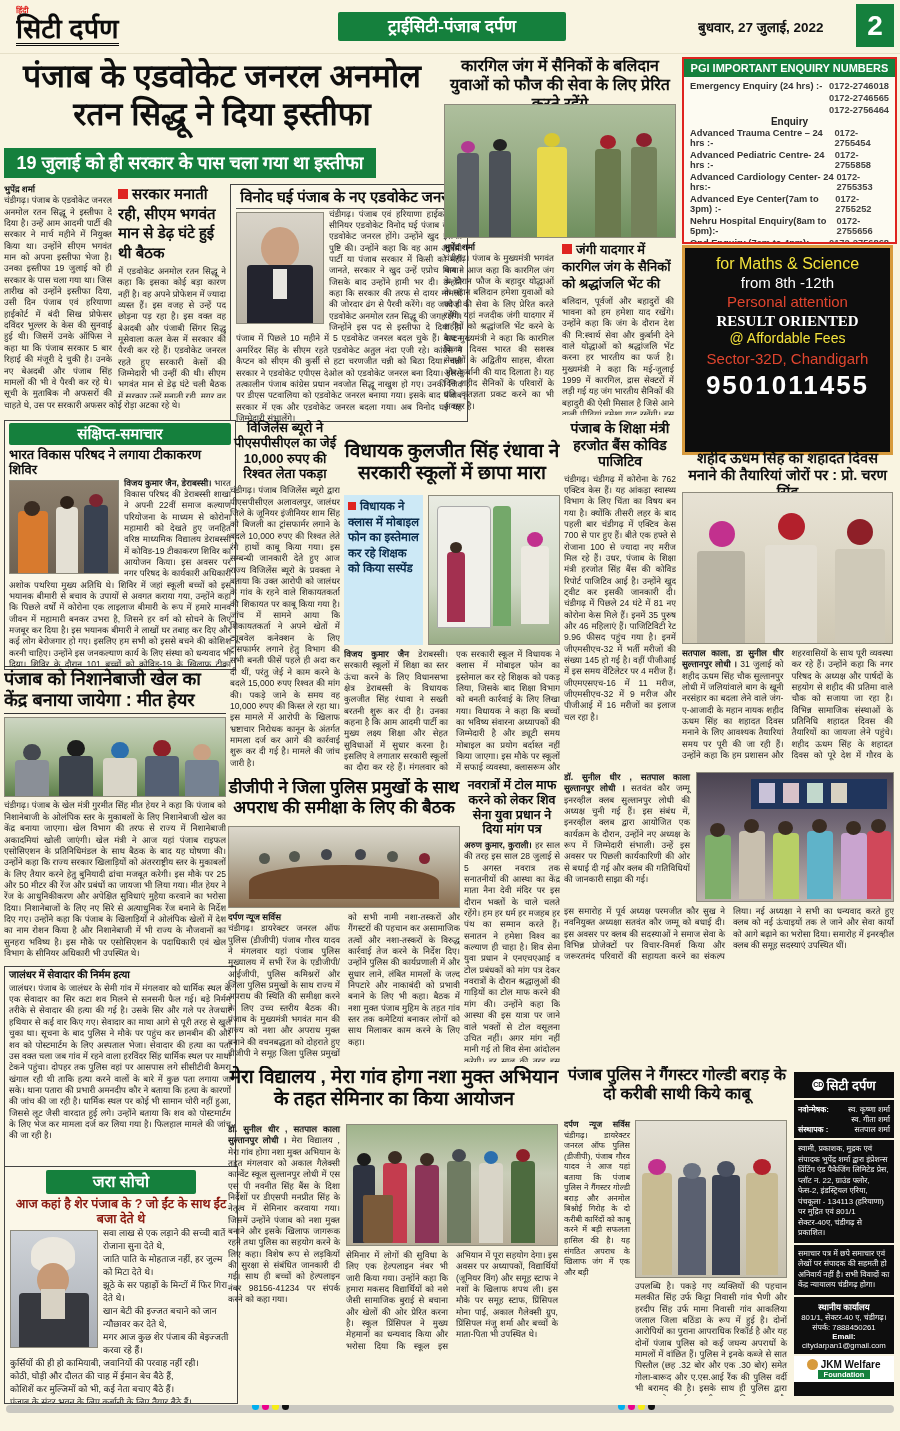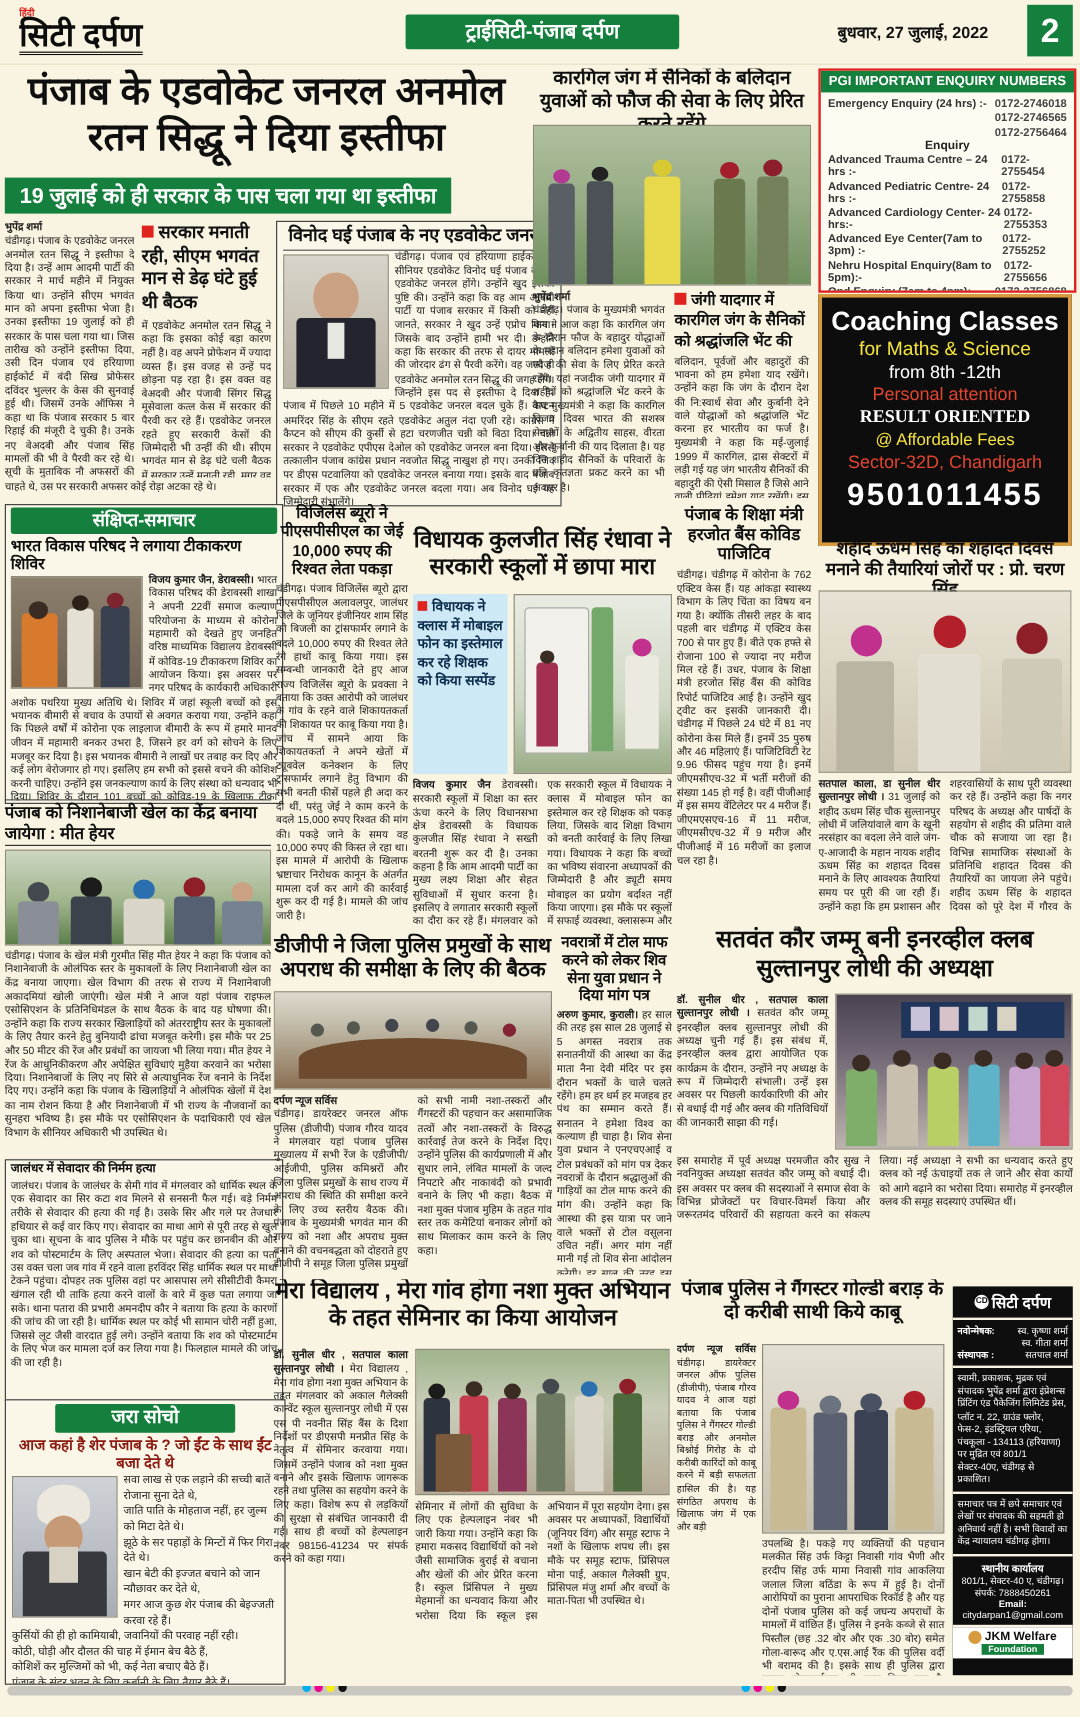--- a/index.html
+++ b/index.html
@@ -136,21 +136,20 @@
         </div>
       <div class="pgi-row">
           <span>Opd Enquiry (7am to 4pm):-</span>
           <span class="v">0172-2756868</span>
         </div>
 
     </div>
   </div>
 
   <div class="abs coach" style="left:682px;top:245px;width:205px;height:198px;padding-top:6px;">
-    <div style="color:#fff;font-size:22px;font-weight:bold;">Coaching Classes</div>
     <div style="color:#f4e33d;font-size:16px;">for Maths &amp; Science</div>
     <div style="color:#fff;font-size:15px;">from 8th -12th</div>
     <div style="color:#e0452f;font-size:15px;">Personal attention</div>
     <div style="color:#fff;font-size:15px;font-weight:bold;font-family:'Liberation Serif',serif;">RESULT ORIENTED</div>
     <div style="color:#f4e33d;font-size:14px;">@ Affordable Fees</div>
     <div style="color:#e0452f;font-size:15px;margin-top:2px;">Sector-32D, Chandigarh</div>
     <div style="color:#fff;font-size:26px;font-weight:bold;letter-spacing:2px;">9501011455</div>
   </div>
 
   <div class="abs" style="left:682px;top:450px;width:211px;height:322px;">
@@ -181,21 +180,21 @@
       <i class="fig" style="left:74px;top:24px;width:24px;height:68px;background:#394150;"></i>
         <i class="hd" style="left:79px;top:13px;width:14px;height:13px;background:#7d2430;"></i>
     </div>
     <div class="body8">
       <span class="byline">विजय कुमार जैन, डेराबस्सी।</span>
       <span>भारत विकास परिषद की डेराबस्सी शाखा ने अपनी 22वीं समाज कल्याण परियोजना के माध्यम से कोरोना महामारी को देखते हुए जनहित वरिष्ठ माध्यमिक विद्यालय डेराबस्सी में कोविड-19 टीकाकरण शिविर का आयोजन किया। इस अवसर पर नगर परिषद के कार्यकारी अधिकारी अशोक पथरिया मुख्य अतिथि थे। शिविर में जहां स्कूली बच्चों को इस भयानक बीमारी से बचाव के उपायों से अवगत कराया गया, उन्होंने कहा कि पिछले वर्षों में कोरोना एक लाइलाज बीमारी के रूप में हमारे मानव जीवन में महामारी बनकर उभरा है, जिसने हर वर्ग को सोचने के लिए मजबूर कर दिया है। इस भयानक बीमारी ने लाखों घर तबाह कर दिए और कई लोग बेरोजगार हो गए। इसलिए हम सभी को इससे बचने की कोशिश करनी चाहिए। उन्होंने इस जनकल्याण कार्य के लिए संस्था को धन्यवाद भी दिया। शिविर के दौरान 101 बच्चों को कोविड-19 के खिलाफ टीका लगाया गया। संगठन के अध्यक्ष परमजीत ने कहा कि कोरोना महामारी से बचाव के लिए हमें सरकार द्वारा जारी दिशा-निर्देशों का पालन करना चाहिए, इसका सामना न करें। उपेश बंसल सचिव, सुरिंदर अरोड़ा वित्त सचिव, सुशील व्यास, जसप्रीत सिंह बेदी, बरखा राम, अश्विनी जैन, राकेश कुमार परियोजना अध्यक्ष, सुश्री अनीता धमन आदि सदस्य इस अवसर पर उपस्थित थे। इस मौके पर स्कूल के प्राचार्य पवन कुमार ने आने वाले सभी अतिथियों का धन्यवाद किया।</span>
     </div>
   </div>
 
   <div class="abs" style="left:4px;top:666px;width:222px;height:298px;">
-    <div class="hl" style="font-size:14px;border-top:1.5px solid #333;border-bottom:1.5px solid #333;padding:2px 0;">पंजाब को निशानेबाजी खेल का केंद्र बनाया जायेगा : मीत हेयर</div>
+    <div class="hl" style="font-size:18px;border-top:1.5px solid #333;border-bottom:1.5px solid #333;padding:2px 0;">पंजाब को निशानेबाजी खेल का केंद्र बनाया जायेगा : मीत हेयर</div>
     <div class="ph" style="width:220px;height:78px;margin-top:3px;background:linear-gradient(#cdd6c2 0%,#9fb48b 55%,#5d7f4a 100%);">
       <i class="hd" style="left:18px;top:26px;width:18px;height:17px;background:#44484f;"></i>
         <i class="fig" style="left:10px;top:42px;width:34px;height:36px;background:#8a8f97;"></i>
       <i class="hd" style="left:62px;top:22px;width:18px;height:17px;background:#1c1c1c;"></i>
         <i class="fig" style="left:54px;top:38px;width:34px;height:40px;background:#3c424c;"></i>
       <i class="hd" style="left:106px;top:24px;width:18px;height:17px;background:#2b6fae;"></i>
         <i class="fig" style="left:98px;top:40px;width:34px;height:38px;background:#d9d5c8;"></i>
       <i class="hd" style="left:148px;top:22px;width:18px;height:17px;background:#8e1f28;"></i>
         <i class="fig" style="left:140px;top:38px;width:34px;height:40px;background:#556073;"></i>
       <i class="hd" style="left:188px;top:26px;width:18px;height:17px;background:#caa183;"></i>
@@ -282,21 +281,20 @@
 
   <div class="abs" style="left:464px;top:778px;width:96px;height:284px;">
     <div class="hl ctr" style="font-size:12.5px;">नवरात्रों में टोल माफ करने को लेकर शिव सेना युवा प्रधान ने दिया मांग पत्र</div>
     <div class="body8" style="margin-top:3px;">
       <span class="byline">अरुण कुमार, कुराली।</span>
       <span>हर साल की तरह इस साल 28 जुलाई से 5 अगस्त नवरात्र तक सनातनीयों की आस्था का केंद्र माता नैना देवी मंदिर पर इस दौरान भक्तों के चाले चलते रहेंगे। हम हर धर्म हर मजहब हर पंथ का सम्मान करते हैं। सनातन ने हमेशा विश्व का कल्याण ही चाहा है। शिव सेना युवा प्रधान ने एनएचएआई व टोल प्रबंधकों को मांग पत्र देकर नवरात्रों के दौरान श्रद्धालुओं की गाड़ियों का टोल माफ करने की मांग की। उन्होंने कहा कि आस्था की इस यात्रा पर जाने वाले भक्तों से टोल वसूलना उचित नहीं। अगर मांग नहीं मानी गई तो शिव सेना आंदोलन करेगी। हर साल की तरह इस बार भी संगठन की ओर से लंगर और जल की सेवा की जाएगी। इस मौके पर कई कार्यकर्ता मौजूद रहे।</span>
     </div>
   </div>
 
   <div class="abs" style="left:564px;top:772px;width:330px;height:290px;">
-    <div class="hl ctr" style="font-size:20px;height:56px;">सतवंत कौर जम्मू बनी इनरव्हील क्लब सुल्तानपुर लोधी की अध्यक्षा</div>
     <div style="display:flex;gap:6px;">
       <div style="width:126px;">
         <div class="body8">
           <span class="byline">डॉ. सुनील धीर , सतपाल काला</span>
           <span class="byline">सुल्तानपुर लोधी ।</span>
           <span>सतवंत कौर जम्मू इनरव्हील क्लब सुल्तानपुर लोधी की अध्यक्ष चुनी गई हैं। इस संबंध में, इनरव्हील क्लब द्वारा आयोजित एक कार्यक्रम के दौरान, उन्होंने नए अध्यक्ष के रूप में जिम्मेदारी संभाली। उन्हें इस अवसर पर पिछली कार्यकारिणी की ओर से बधाई दी गई और क्लब की गतिविधियों की जानकारी साझा की गई।</span>
         </div>
       </div>
       <div class="ph" style="width:196px;height:128px;background:linear-gradient(#4a4350 0%,#6d6372 35%,#bdb3ae 100%);">
         <i class="fig" style="left:54px;top:6px;width:136px;height:30px;background:#20355c;border-radius:0;"></i>

